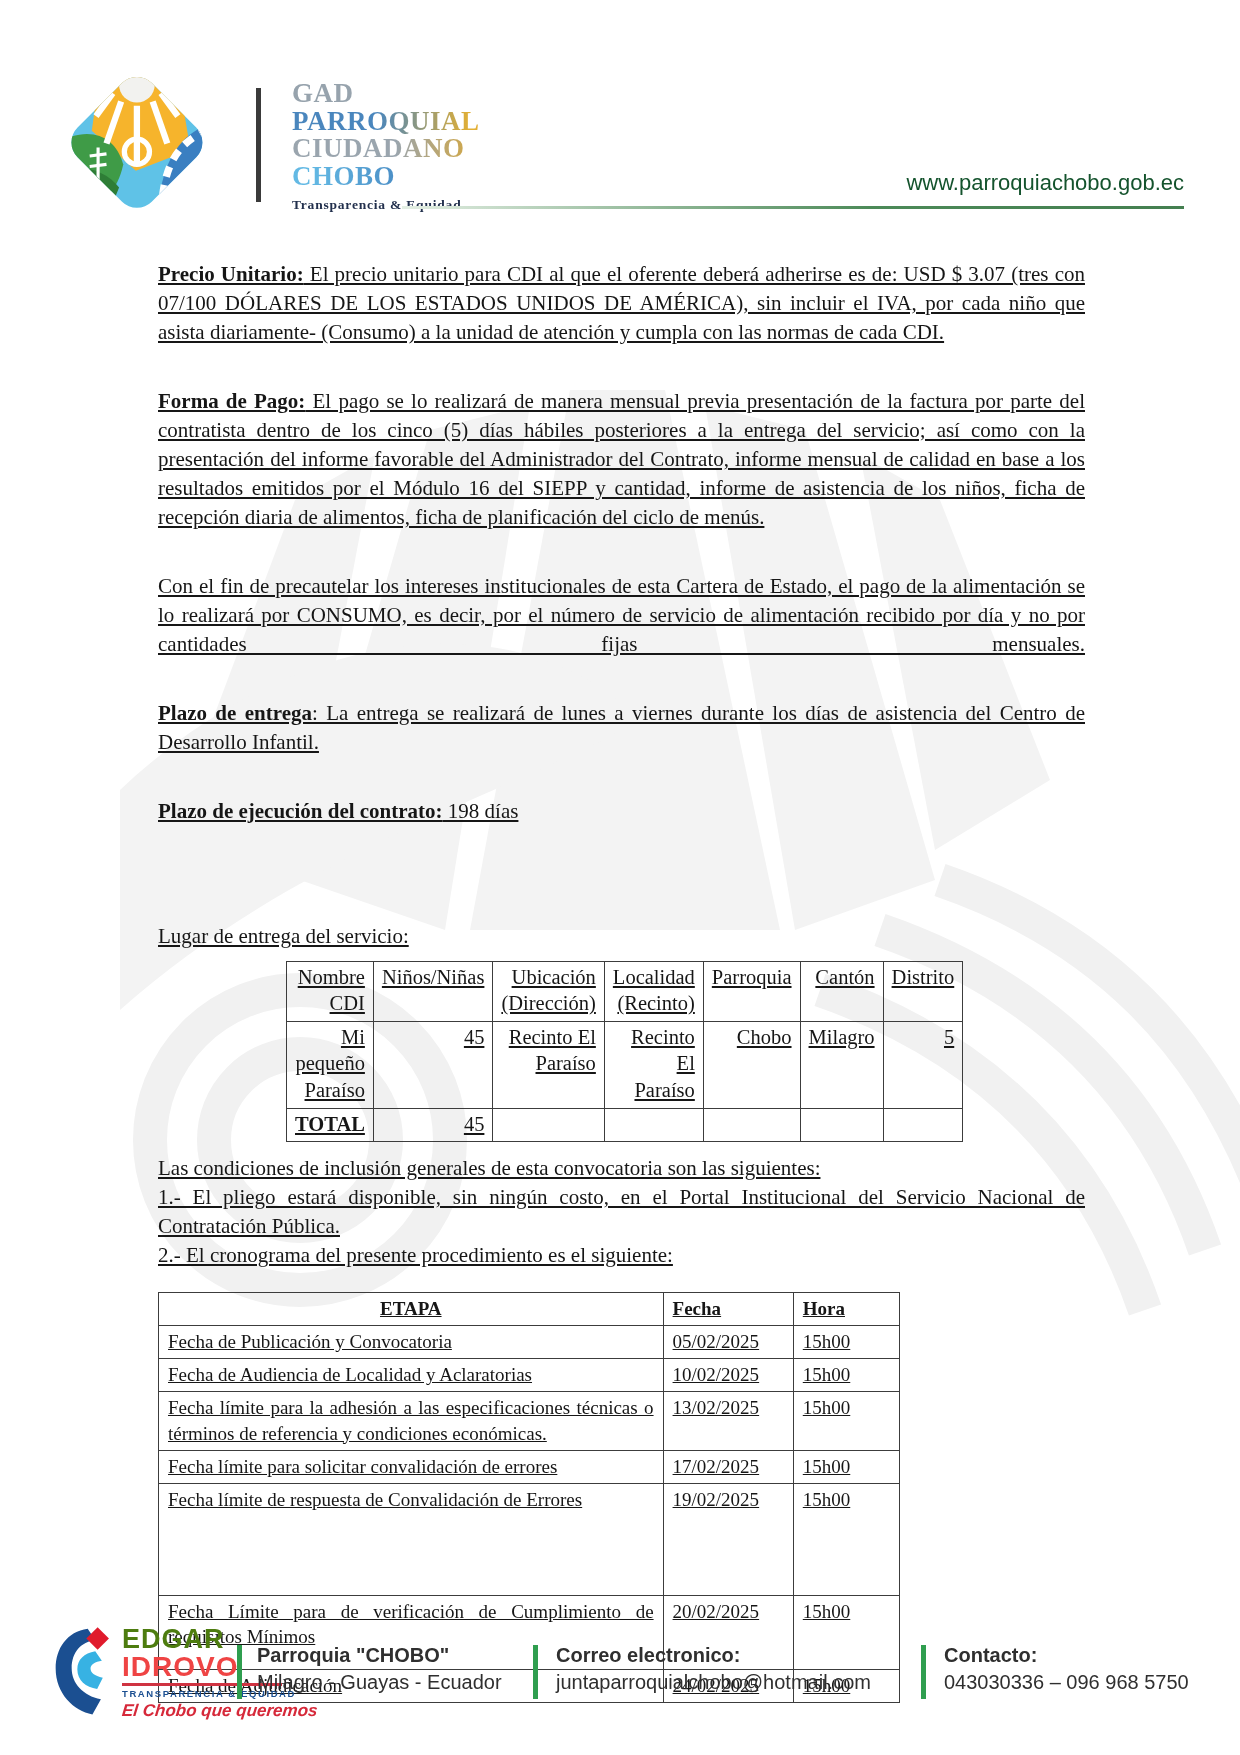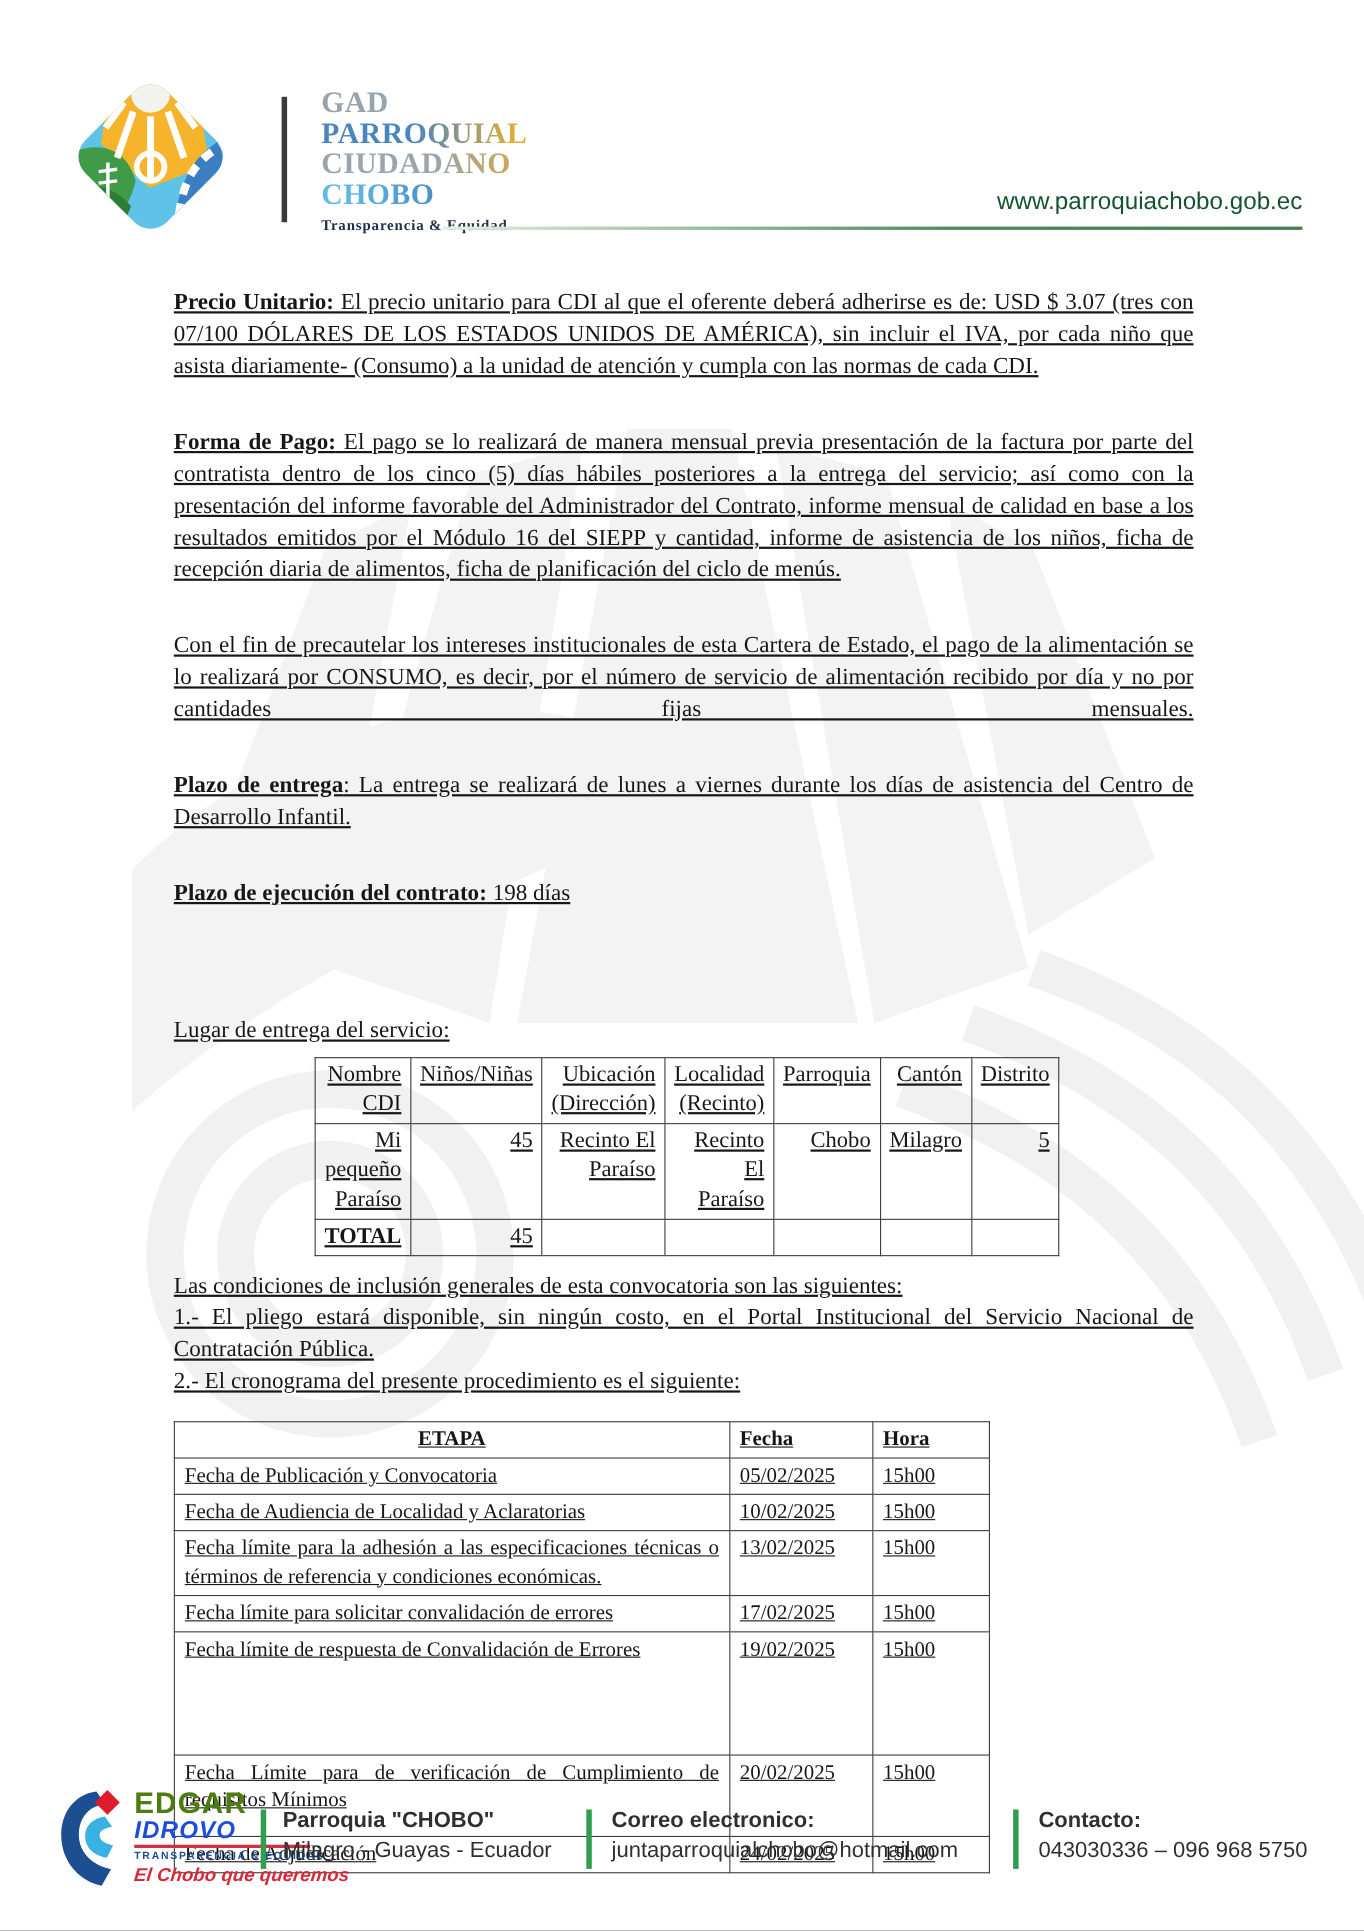--- a/index.html
+++ b/index.html
@@ -53,21 +53,21 @@
   .t2 th.etapa-h{text-align:center;}
   .t2 td.etapa{text-align:justify;}
   .t2 col.ce{width:648px}.t2 col.cf{width:140px}.t2 col.ch{width:122px}
   .t2 tr.r-tall td{height:104px;}
   .t2 tr.r-med td{height:66px;}
   
   .ftr{position:absolute;left:0;top:1612px;width:100%;height:143px;z-index:2;font-family:"Liberation Sans","DejaVu Sans",sans-serif;color:#333;}
   .ed-logo{position:absolute;left:50px;top:10px;display:flex;gap:6px;}
   .ed-text{padding-top:4px;}
   .ed-name1{font-size:27px;font-weight:800;letter-spacing:1px;color:#4d7c0f;line-height:1;}
-  .ed-name2{font-size:22px;font-weight:700;letter-spacing:1px;color:#1d4ed8;line-height:1;font-style:italic;}
+  .ed-name2{font-size:28px;font-weight:700;letter-spacing:1px;color:#ef4444;line-height:1;}
   .ed-rule{height:3px;background:#cf3341;margin:2px 0 2px 0;width:160px;}
   .ed-tag{font-size:9.5px;font-weight:700;letter-spacing:1.6px;color:#1b4f91;}
   .ed-slogan{font-size:17px;font-weight:700;font-style:italic;color:#d6293a;transform:skewX(-6deg);margin-top:2px;white-space:nowrap;}
   .f-bar{position:absolute;top:33px;width:5px;height:54px;background:#2f9e4f;}
   .f-sec{position:absolute;top:30px;font-size:20px;line-height:1.35;}
   .f-top{font-weight:700;color:#2f2f2f;}
   .f-top .pref{font-weight:600;}
   .f-bot{font-weight:400;color:#2f2f2f;}
   .bar1{left:237px}.sec1{left:257px}
   .bar2{left:533px}.sec2{left:556px}

